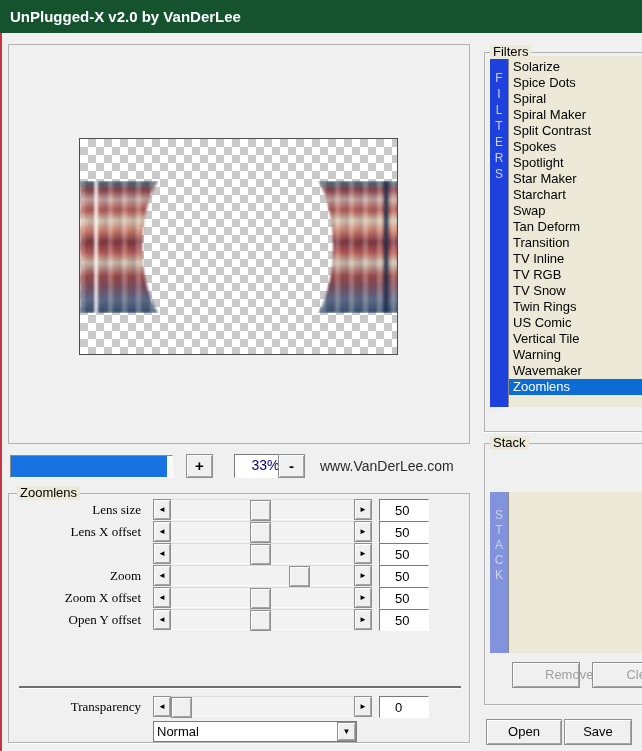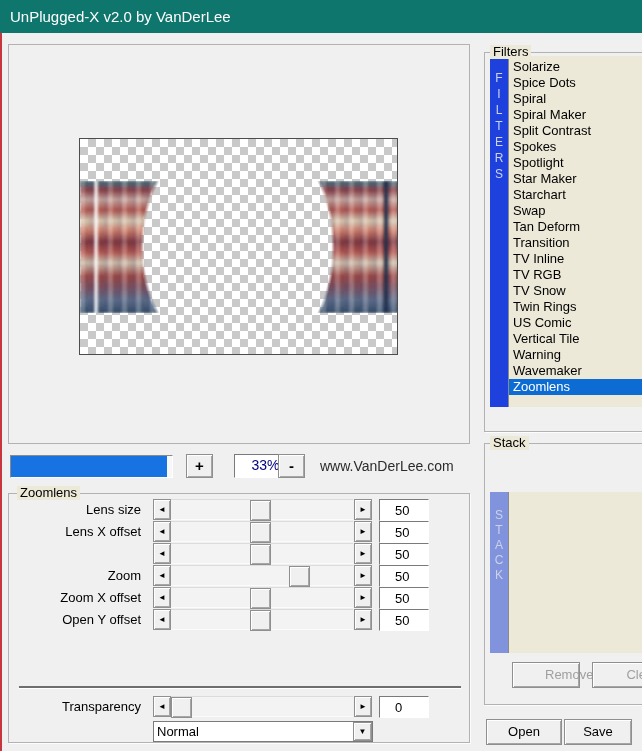--- a/index.html
+++ b/index.html
@@ -56,43 +56,43 @@
             mask-image: radial-gradient(92px 125px at -64px 66px, transparent 96%, #000 100%);
   }
   
   .progress { position:absolute; left:10px; top:455px; width:163px; height:23px; border:1px solid #8a8a8a; border-right-color:#fff; border-bottom-color:#fff; background:#f7f7f7; }
   .progress-fill { height:100%; }
   .zoom-btn { position:absolute; top:454px; width:27px; height:24px; font-size:15px; font-weight:bold; line-height:21px; }
   .zoom-field { position:absolute; left:214px; top:454px; width:63px; height:24px; text-align:center; line-height:21px; font-size:14px; color:#000080;margin-left:20px; }
   .site { position:absolute; left:320px; top:458px; font-size:14px; color:#2b2b2b; }
   
   .srow { position:absolute; left:0; width:462px; height:21px; }
-  .slabel { position:absolute; left:0; top:0; width:140px; text-align:right; padding-right:8px; line-height:21px; }
+  .slabel { position:absolute; left:0; top:0; width:140px; text-align:right; padding-right:8px; line-height:21px;font-family:Liberation Serif, serif; }
   .sarrow { position:absolute; top:0; width:18px; height:21px; font-size:8px; line-height:19px; }
   .track { position:absolute; left:162px; top:0; width:182px; height:21px; background:#f3f3f3; border-top:1px solid #dcdcdc; border-bottom:1px solid #fbfbfb; }
   .thumb { position:absolute; top:0; width:21px; height:21px; background:#f0f0f0; border:1px solid #8f8f8f; box-shadow: inset 1px 1px 0 #ffffff, inset -1px -1px 0 #a6a6a6; }
   .val { position:absolute; left:370px; top:0; width:50px; height:22px; background:#fff; border:1px solid #7a7a7a; border-right-color:#fff; border-bottom-color:#fff; font-family:"Liberation Sans",sans-serif; font-size:13px; padding:1px 15px; color:#000; }
   .separator { position:absolute; left:10px; width:442px; height:3px; border-top:2px solid #6e6e6e; border-bottom:1px solid #fff; }
-  .combo { position:absolute; left:144px; width:220px; height:21px; background:#fff; border:1px solid #7a7a7a; }
+  .combo { position:absolute; left:144px; width:204px; height:21px; background:#fff; border:1px solid #7a7a7a; }
   .combo-text { position:absolute; left:3px; top:0; line-height:19px; }
   .combo-btn { position:absolute; right:0; top:0; width:19px; height:19px; font-size:8px; line-height:17px; }
   
   .vbar { position:absolute; width:18px; color:#ccd2e8; font-size:12px; text-align:center; white-space:pre-line; line-height:16px; }
   .list { position:absolute; background:#ece9d8; border-left:1px solid #8a8a8a; overflow:hidden; }
   .fitem { height:16px; line-height:16px; padding-left:4px; font-size:13px; white-space:nowrap; }
   .fitem.selected { color:#fff; }
   .stack-btn { position:absolute; top:662px; width:68px; height:26px; line-height:24px; color:#9f9f9f;padding-left:32px; }
   .action-btn { position:absolute; top:719px; height:26px; line-height:24px; color:#000; }
 </style>
 </head>
 <body>
 
 <div class="window">
   <div class="left-edge" style="background: rgb(199, 53, 63);"></div>
-  <div class="titlebar" style="background: #0f766e;">
+  <div class="titlebar" style="background: #14532d; font-weight: bold;">
     <span>UnPlugged-X v2.0 by VanDerLee</span>
   </div>
 
   <div class="preview-panel">
     <div class="canvas">
       <div class="frag frag-left"></div>
       <div class="frag frag-right"></div>
     </div>
   </div>
 

